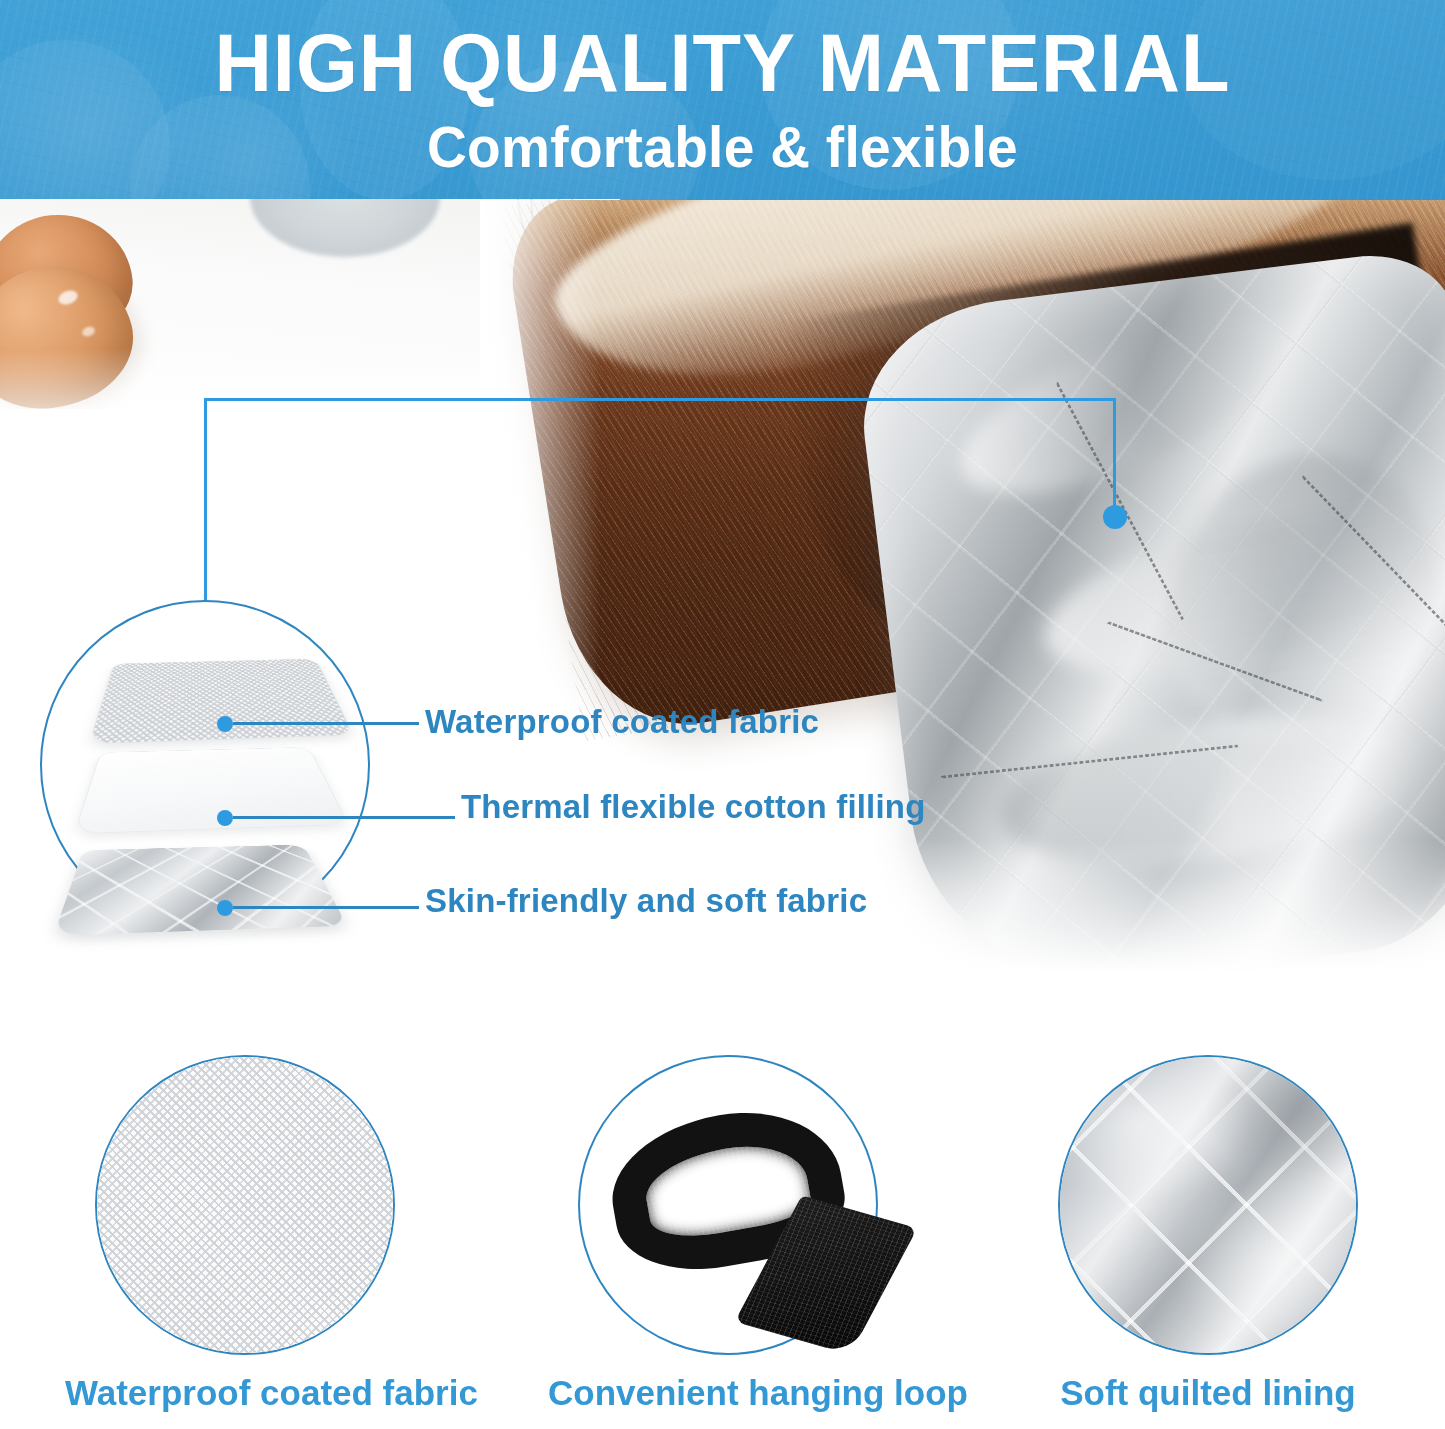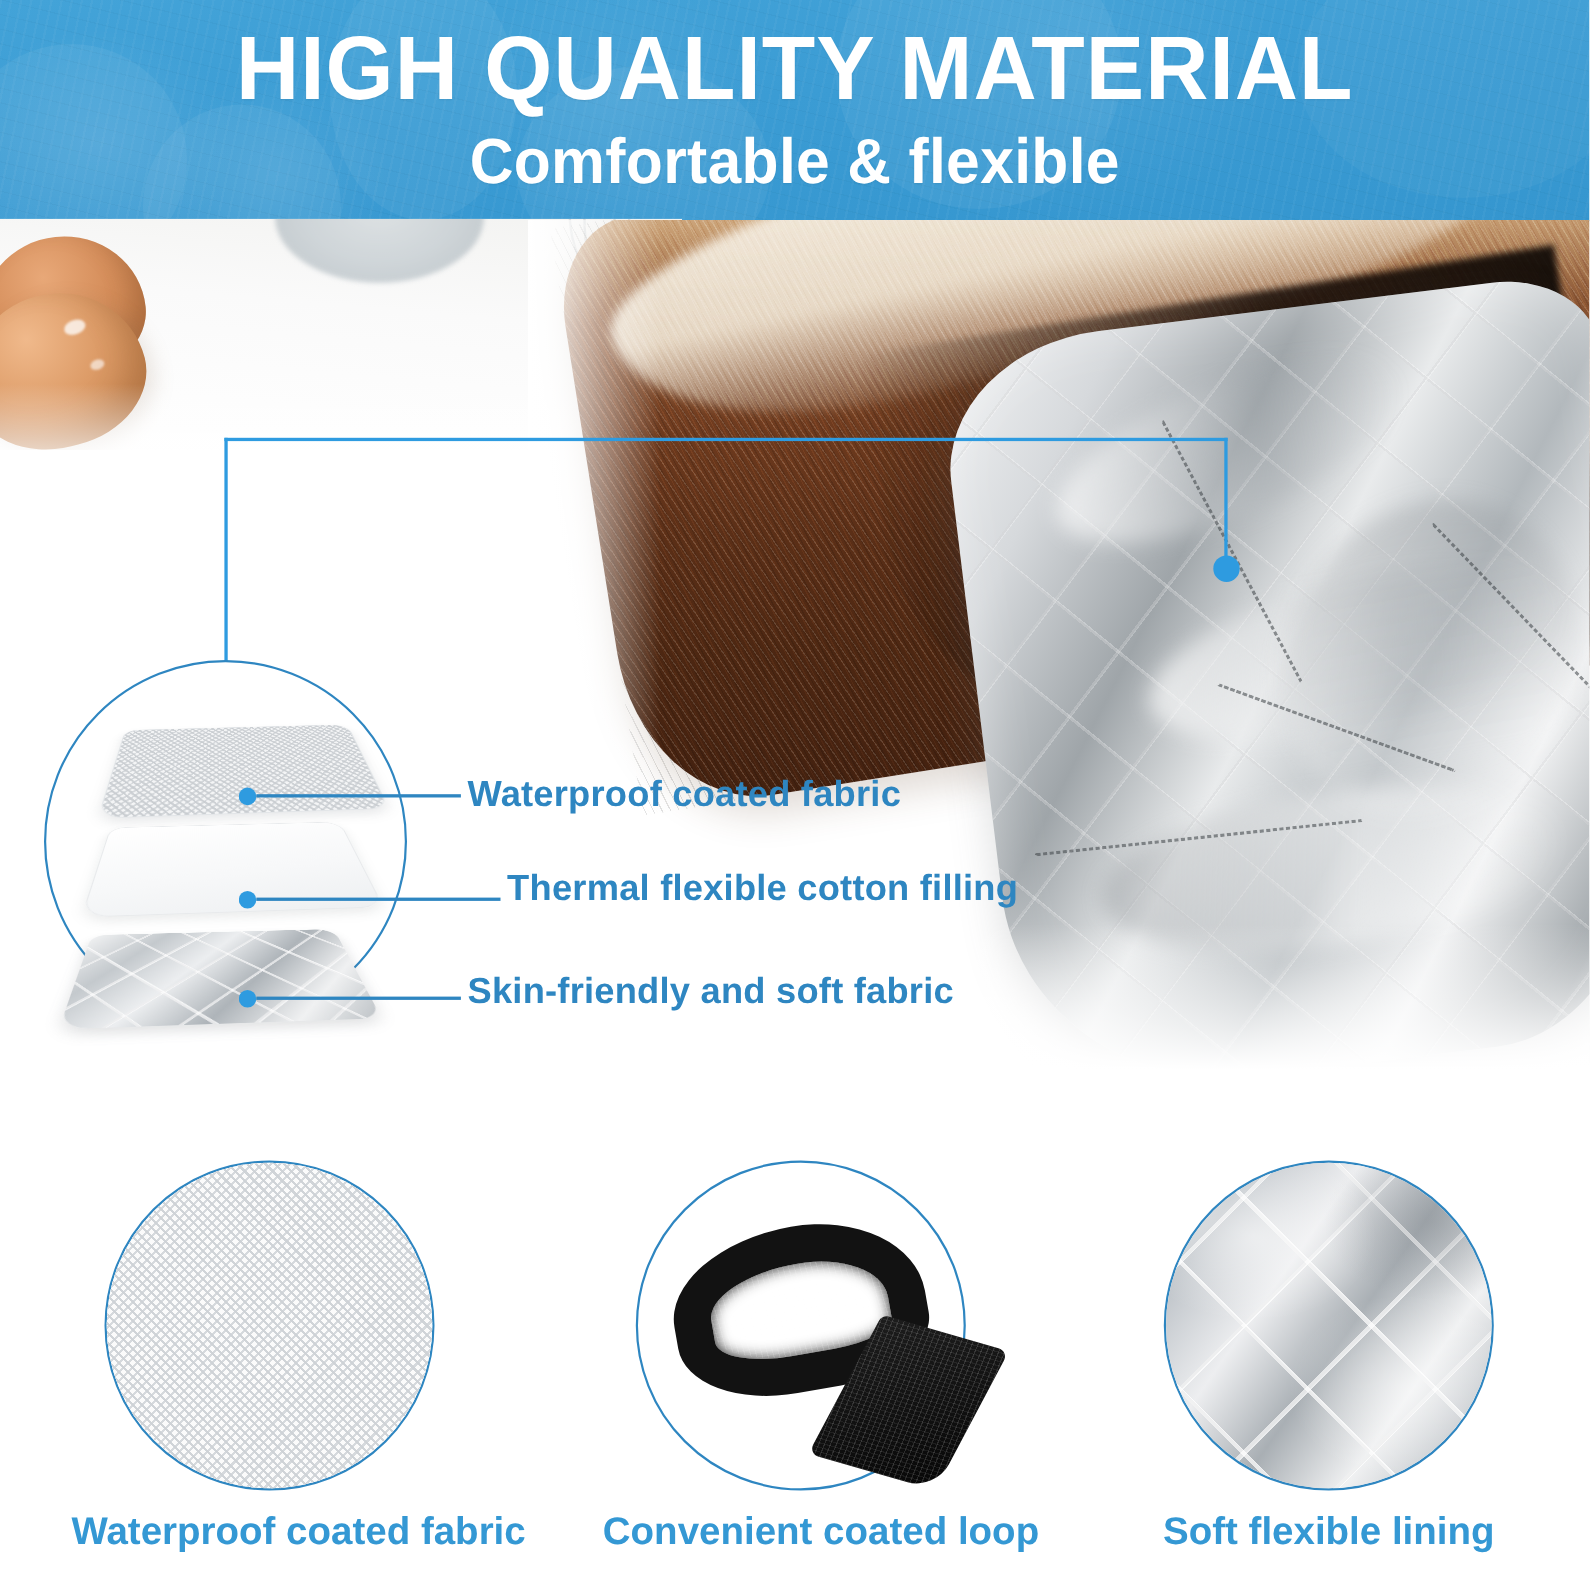--- a/index.html
+++ b/index.html
@@ -425,23 +425,23 @@
   <div class="feat-circle overflow-visible">
     <div class="loop-wrap">
       <div class="loop-band lb-main">
         <div class="lb-weave"></div>
       </div>
       <div class="lb-tail">
         <div class="lb-weave"></div>
       </div>
     </div>
   </div>
-  <div class="feat-label">Convenient coated loop</div>
+  <div class="feat-label">Convenient hanging loop</div>
 </div>
 
 <div class="feat" style="left:1058px; top:1055px;">
   <div class="feat-circle">
     <div class="tex-quilt"></div>
     <div class="tex-quilt-lines"></div>
     <div class="tex-quilt-sheen"></div>
   </div>
-  <div class="feat-label">Soft flexible lining</div>
+  <div class="feat-label">Soft quilted lining</div>
 </div>
 
 </body></html>

